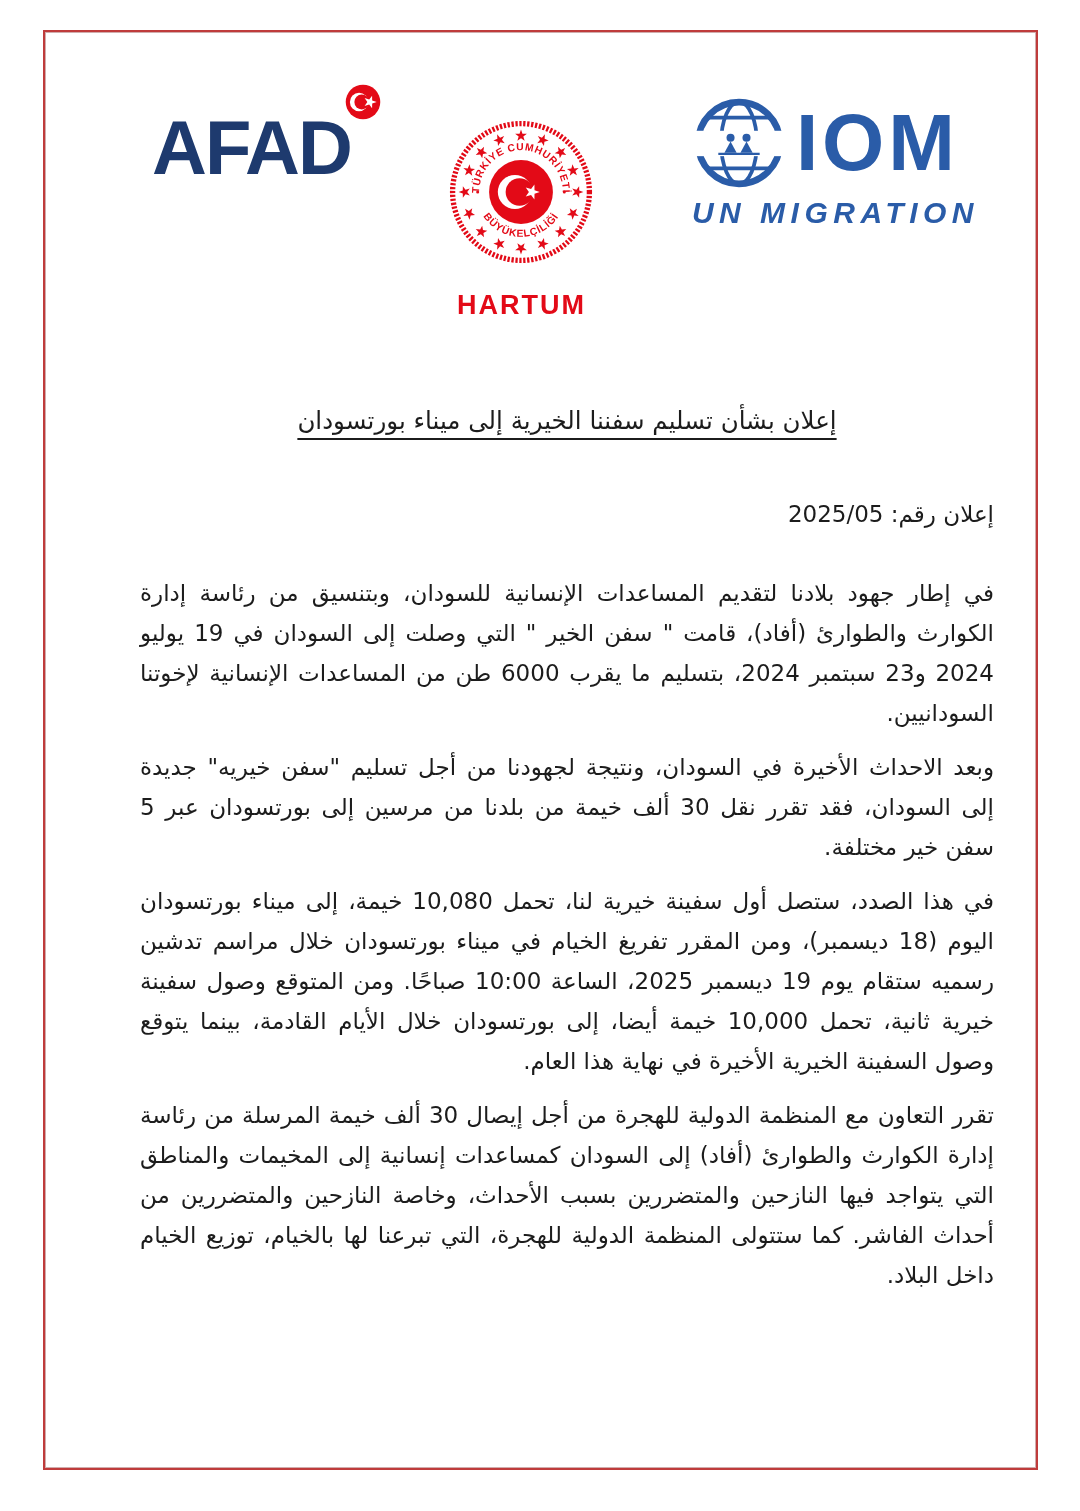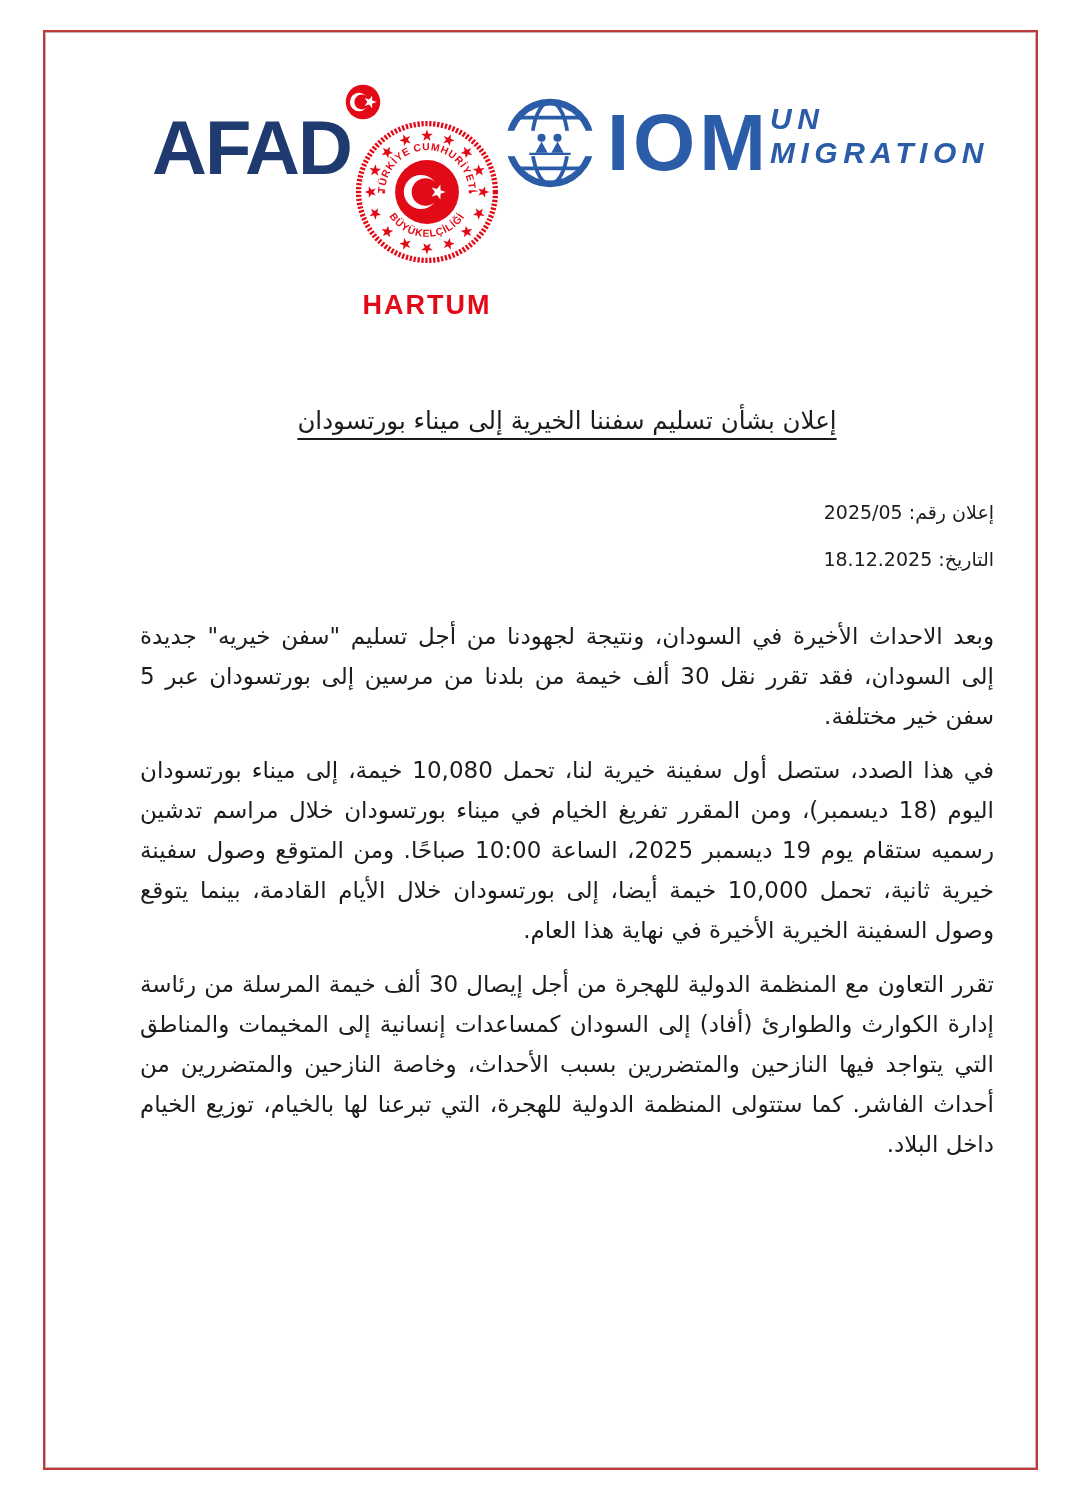--- a/index.html
+++ b/index.html
@@ -37,21 +37,21 @@
   }
   .afad-badge{position:absolute;top:-26px;right:-30px;}
 
   .embassy{display:flex;flex-direction:column;align-items:center;margin-top:6px;}
   .embassy-city{
     margin-top:22px;font-size:27px;font-weight:bold;letter-spacing:2px;
     color:var(--turkish_red);
     font-family:"Liberation Sans","DejaVu Sans",sans-serif;
   }
 
-  .iom-logo{display:flex;flex-direction:row;align-items:flex-start;margin-top:-14px;margin-right:5px;}
+  .iom-logo{display:flex;flex-direction:column;align-items:flex-start;margin-top:-14px;margin-right:5px;}
   .iom-top{display:flex;align-items:center;gap:10px;}
   .iom-word{
     font-size:80px;font-weight:bold;color:var(--iom_blue);
     letter-spacing:4px;line-height:.9;
     font-family:"Liberation Sans","DejaVu Sans",sans-serif;
   }
   .iom-sub{
     margin-top:6px;font-size:30px;font-weight:600;letter-spacing:5.5px;
     color:var(--iom_blue);
     font-family:"Liberation Sans","DejaVu Sans",sans-serif;
@@ -60,21 +60,21 @@
 
   
   .doc{direction:rtl;}
   .doc-title{
     margin-top:96px;text-align:center;font-size:24.5px;font-weight:500;
   }
   .doc-title span{
     text-decoration:underline;text-underline-offset:9px;
     text-decoration-thickness:1.5px;
   }
-  .meta{margin-top:66px;text-align:right;font-size:19px;}
+  .meta{margin-top:66px;text-align:right;font-size:23px;}
   .meta-line{margin-bottom:25px;}
   .paragraphs{margin-top:46px;}
   .paragraphs p{
     font-size:23px;line-height:40px;text-align:justify;text-justify:inter-word;
     margin-bottom:14px;
   }
 </style>
 </head>
 <body>
 
@@ -164,24 +164,24 @@
       </div>
     </div>
 
     <div class="doc">
       <div class="doc-title">
         <span>إعلان بشأن تسليم سفننا الخيرية إلى ميناء بورتسودان</span>
       </div>
 
       <div class="meta">
         <div class="meta-line">إعلان رقم: 2025/05</div>
-        <div class="meta-line">التاريخ: 18.12.2025</div>
       </div>
 
       <div class="paragraphs">
+        <p>في إطار جهود بلادنا لتقديم المساعدات الإنسانية للسودان، وبتنسيق من رئاسة إدارة الكوارث والطوارئ (أفاد)، قامت " سفن الخير " التي وصلت إلى السودان في 19 يوليو 2024 و23 سبتمبر 2024، بتسليم ما يقرب 6000 طن من المساعدات الإنسانية لإخوتنا السودانيين.</p>
         <p>وبعد الاحداث الأخيرة في السودان، ونتيجة لجهودنا من أجل تسليم "سفن خيريه" جديدة إلى السودان، فقد تقرر نقل 30 ألف خيمة من بلدنا من مرسين إلى بورتسودان عبر 5 سفن خير مختلفة.</p>
         <p>في هذا الصدد، ستصل أول سفينة خيرية لنا، تحمل 10,080 خيمة، إلى ميناء بورتسودان اليوم (18 ديسمبر)، ومن المقرر تفريغ الخيام في ميناء بورتسودان خلال مراسم تدشين رسميه ستقام يوم 19 ديسمبر 2025، الساعة 10:00 صباحًا. ومن المتوقع وصول سفينة خيرية ثانية، تحمل 10,000 خيمة أيضا، إلى بورتسودان خلال الأيام القادمة، بينما يتوقع وصول السفينة الخيرية الأخيرة في نهاية هذا العام.</p>
         <p>تقرر التعاون مع المنظمة الدولية للهجرة من أجل إيصال 30 ألف خيمة المرسلة من رئاسة إدارة الكوارث والطوارئ (أفاد) إلى السودان كمساعدات إنسانية إلى المخيمات والمناطق التي يتواجد فيها النازحين والمتضررين بسبب الأحداث، وخاصة النازحين والمتضررين من أحداث الفاشر. كما ستتولى المنظمة الدولية للهجرة، التي تبرعنا لها بالخيام، توزيع الخيام داخل البلاد.</p>
       </div>
     </div>
 
   </div>
 </div>
 
 </body></html>

